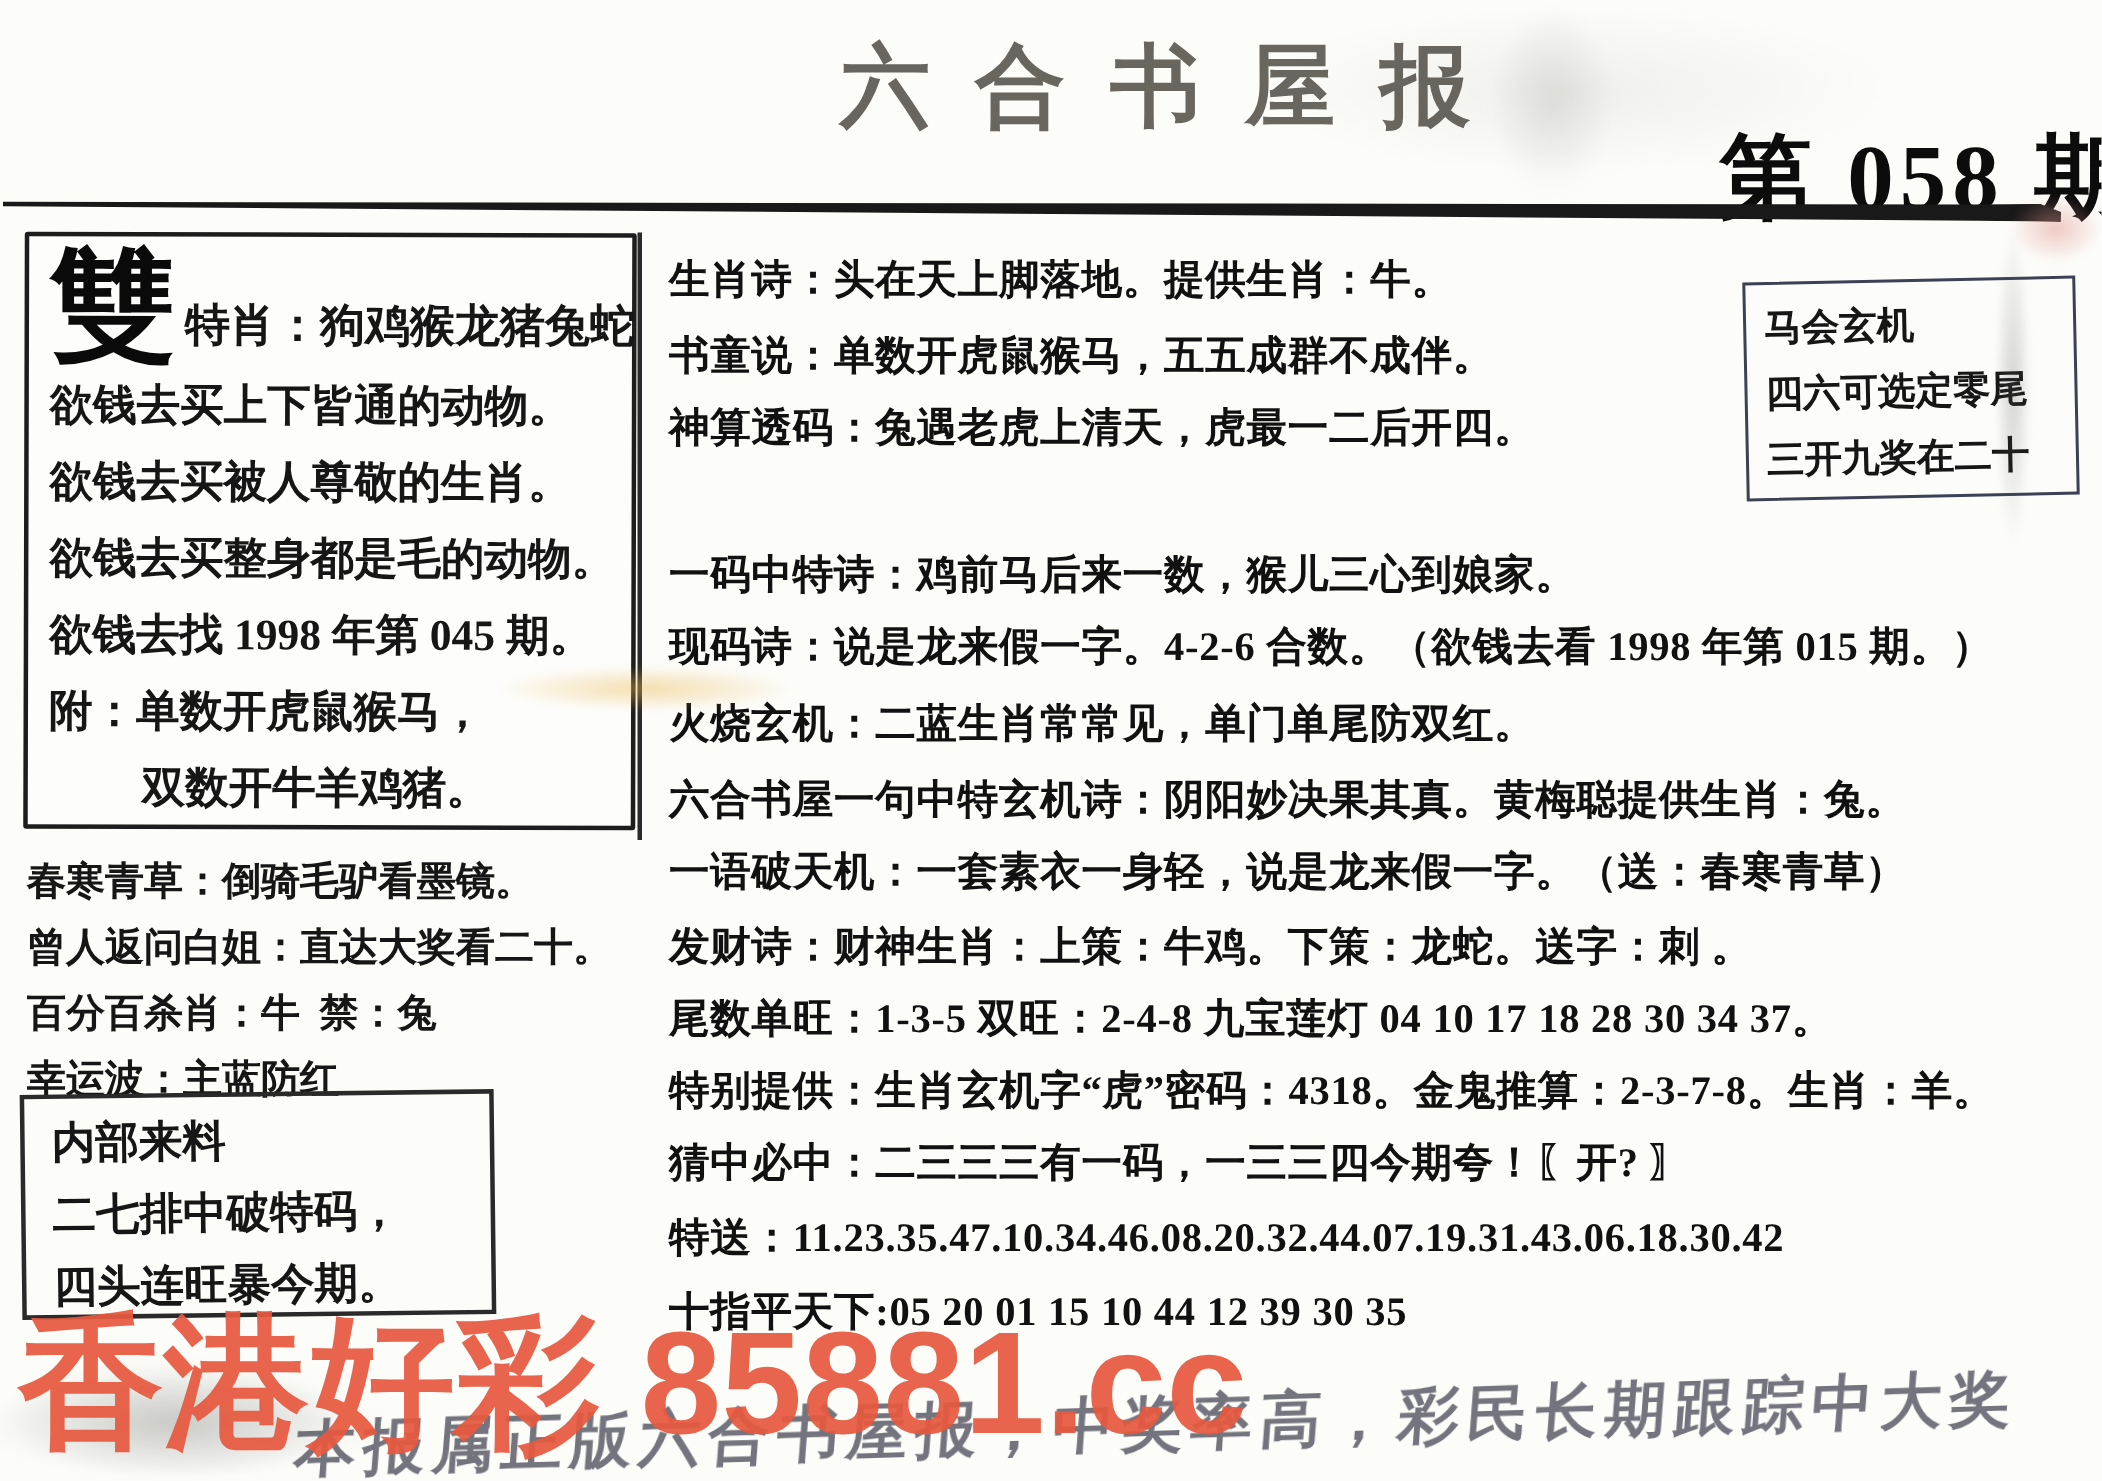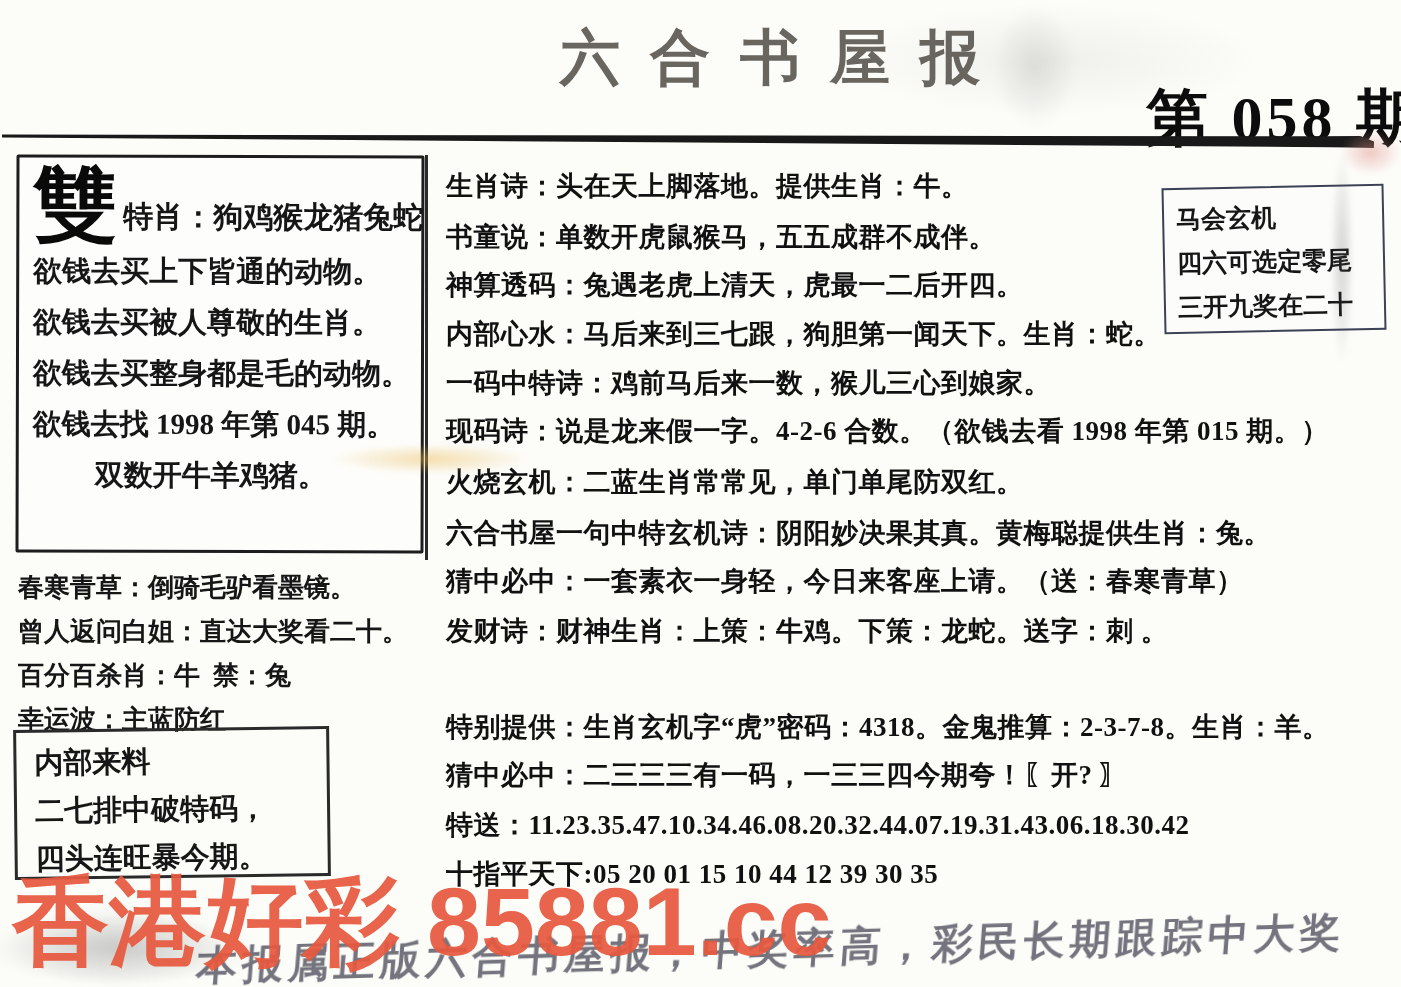--- a/index.html
+++ b/index.html
@@ -108,20 +108,21 @@
 
   <div class="sbox">
     <div class="sbox-head">
       <span class="bigchar">雙</span>
       <span class="texiao">特肖：狗鸡猴龙猪兔蛇</span>
     </div>
     <div class="sbox-line">欲钱去买上下皆通的动物。</div>
     <div class="sbox-line">欲钱去买被人尊敬的生肖。</div>
     <div class="sbox-line">欲钱去买整身都是毛的动物。</div>
     <div class="sbox-line">欲钱去找 1998 年第 045 期。</div>
+    <div class="sbox-line">附：单数开虎鼠猴马，</div>
     <div class="sbox-line indent">双数开牛羊鸡猪。</div>
   </div>
   <div class="vline"></div>
 
   <div class="notes">
     <div class="note-line">春寒青草：倒骑毛驴看墨镜。</div>
     <div class="note-line">曾人返问白姐：直达大奖看二十。</div>
     <div class="note-line">百分百杀肖：牛  禁：兔</div>
     <div class="note-line">幸运波：主蓝防红</div>
   </div>
@@ -129,27 +130,27 @@
   <div class="ibox">
     <div class="ibox-line">内部来料</div>
     <div class="ibox-line">二七排中破特码，</div>
     <div class="ibox-line">四头连旺暴今期。</div>
   </div>
 
   <div class="main">
     <div class="ml" style="top:168px">生肖诗：头在天上脚落地。提供生肖：牛。</div>
     <div class="ml" style="top:219px">书童说：单数开虎鼠猴马，五五成群不成伴。</div>
     <div class="ml" style="top:267px">神算透码：兔遇老虎上清天，虎最一二后开四。</div>
-    <div class="ml" style="top:316px">内部心水：马后来到三七跟，狗胆第一闻天下。生肖：蛇。</div>
     <div class="ml" style="top:365px">一码中特诗：鸡前马后来一数，猴儿三心到娘家。</div>
     <div class="ml" style="top:413px">现码诗：说是龙来假一字。4-2-6 合数。（欲钱去看 1998 年第 015 期。）</div>
     <div class="ml" style="top:464px">火烧玄机：二蓝生肖常常见，单门单尾防双红。</div>
     <div class="ml" style="top:515px">六合书屋一句中特玄机诗：阴阳妙决果其真。黄梅聪提供生肖：兔。</div>
-    <div class="ml" style="top:563px">猜中必中：一套素衣一身轻，今日来客座上请。（送：春寒青草）</div>
+    <div class="ml" style="top:563px">一语破天机：一套素衣一身轻，说是龙来假一字。（送：春寒青草）</div>
     <div class="ml" style="top:613px">发财诗：财神生肖：上策：牛鸡。下策：龙蛇。送字：刺 。</div>
+    <div class="ml" style="top:661px">尾数单旺：1-3-5 双旺：2-4-8 九宝莲灯 04 10 17 18 28 30 34 37。</div>
     <div class="ml" style="top:709px">特别提供：生肖玄机字“虎”密码：4318。金鬼推算：2-3-7-8。生肖：羊。</div>
     <div class="ml" style="top:757px">猜中必中：二三三三有一码，一三三四今期夸！〖开? 〗</div>
     <div class="ml" style="top:807px">特送：11.23.35.47.10.34.46.08.20.32.44.07.19.31.43.06.18.30.42</div>
     <div class="ml" style="top:856px">十指平天下:05 20 01 15 10 44 12 39 30 35</div>
   </div>
 
   <div class="hbox">
     <div class="hbox-line">马会玄机</div>
     <div class="hbox-line">四六可选定零尾</div>
     <div class="hbox-line">三开九奖在二十</div>

